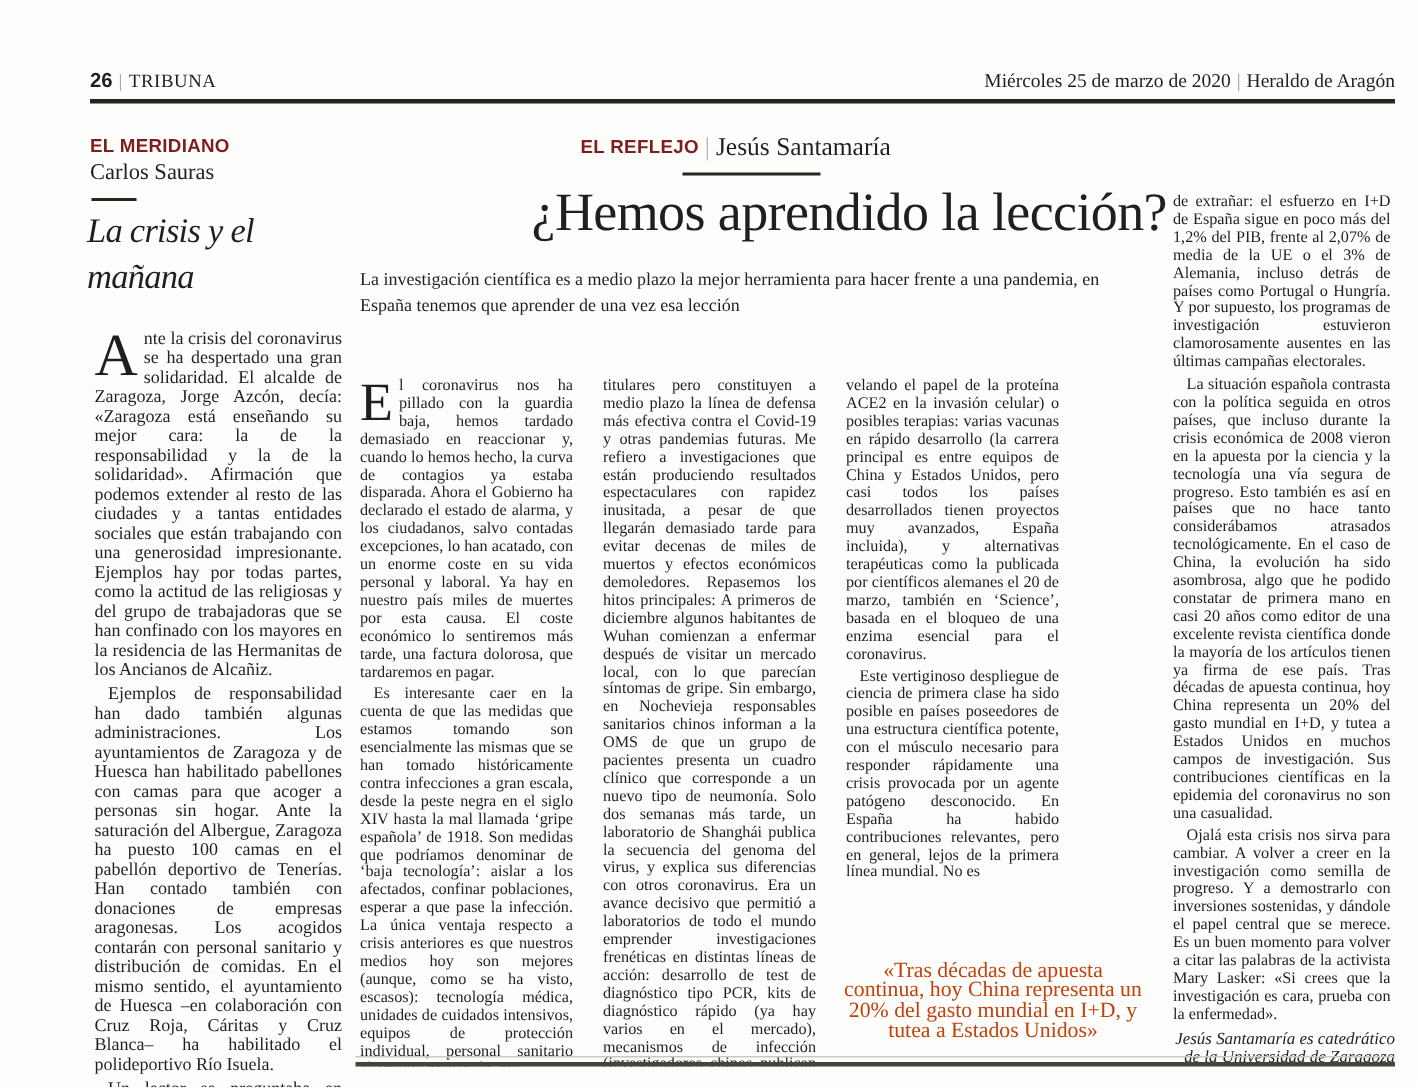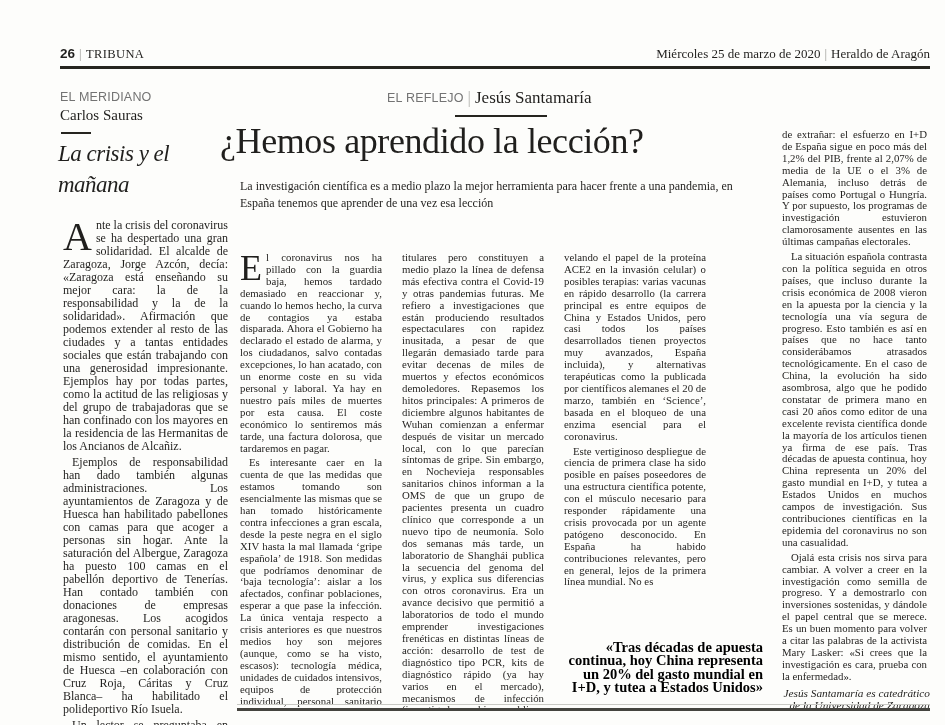--- a/index.html
+++ b/index.html
@@ -11,51 +11,51 @@
   .abs{position:absolute;}
 
   
   .masthead-left{left:60px;top:46px;font-size:12.5px;letter-spacing:.4px;}
   .masthead-left .pagenum{font-family:"Liberation Sans","DejaVu Sans",sans-serif;font-weight:bold;font-size:13.5px;letter-spacing:0;}
   .sep{color:#9a9a96;font-weight:normal;padding:0 4px;}
   .masthead-right{right:15px;top:46px;font-size:13px;text-align:right;}
   .masthead-rule{left:60px;top:66px;width:870px;height:3px;background:#26251f;}
 
   
-  .kicker{font-family:"Liberation Sans","DejaVu Sans",sans-serif;font-weight:normal;font-size:12.5px;letter-spacing:.2px;color:#737373;}
+  .kicker{font-family:"Liberation Sans","DejaVu Sans",sans-serif;font-weight:bold;font-size:12.5px;letter-spacing:.2px;color:#7f1d1d;}
   .left-kicker{left:60px;top:90px;}
   .left-author{left:60px;top:107px;font-size:15px;text-align:right;}
   .author-rule{left:61px;top:132px;width:30px;height:2px;background:#26251f;}
   .left-title{left:58px;top:138px;width:182px;font-style:italic;font-size:23px;line-height:31px;letter-spacing:-.5px;}
 
   .main-kicker-row{left:387px;top:88px;font-size:17px;}
   .main-kicker-row .kicker{font-size:12.5px;position:relative;top:-1px;}
   .main-kicker-row .sep{font-weight:100;color:#b5b5b0;}
 
   
   .headline-rule{left:455px;top:115px;width:92px;height:2px;background:#26251f;}
-  .headline{left:220px;top:121px;width:523px;text-align:left;font-size:36px;line-height:40px;letter-spacing:-.4px;}
+  .headline{left:255px;top:121px;width:523px;text-align:right;font-size:36px;line-height:40px;letter-spacing:-.4px;}
   .standfirst{left:240px;top:178px;width:517px;text-align:left;font-size:12px;line-height:16.5px;}
 
   
   .bodytext{font-size:10.8px;line-height:11.9px;text-align:justify;hyphens:auto;-webkit-hyphens:auto;}
   .bodytext p{margin:3px;}
   .bodytext p.ind{text-indent:9px;}
   .left-body{left:60px;top:216px;width:171px;height:509px;overflow:hidden;font-size:12px;line-height:13px;}
   .col{top:249px;width:148px;height:462px;overflow:hidden;}
   .col1{left:237px;}
   .col2{left:399px;}
   .col3{left:561px;height:390px;}
   .col4{left:779px;top:126px;width:151px;height:584px;overflow:hidden;}
   .dropcap{float:left;font-size:40px;line-height:33px;padding:1px 4px 0 0;}
   .dropcap.small{font-size:36px;line-height:30px;}
   .signature{margin-top:4px;text-align:right;font-style:italic;font-size:11.3px;line-height:12.5px;}
 
   
-  .pull-quote{left:561px;top:641px;width:202px;font-weight:bold;font-size:14.5px;line-height:13.4px;color:#000000;text-align:right;}
+  .pull-quote{left:561px;top:641px;width:202px;font-weight:normal;font-size:14.5px;line-height:13.4px;color:#c2410c;text-align:center;}
 
   
   .bottom-rule-light{left:237px;top:704px;width:693px;height:1px;background:#c9c9c4;}
   .bottom-rule-dark{left:237px;top:708px;width:693px;height:3px;background:#45443f;}
 </style>
 </head>
 <body>
 
 <div class="page">
 

